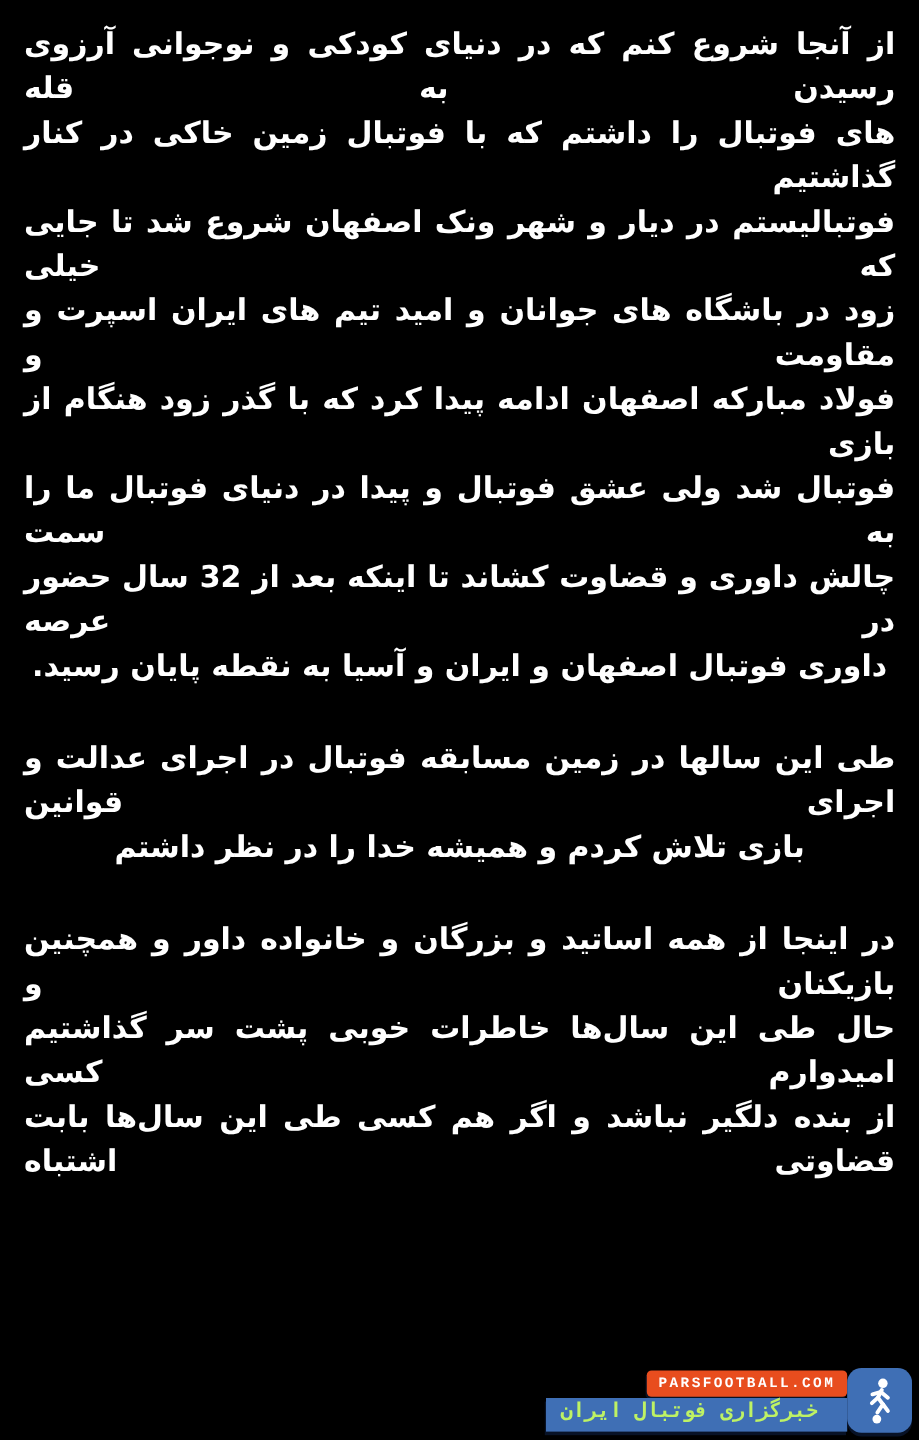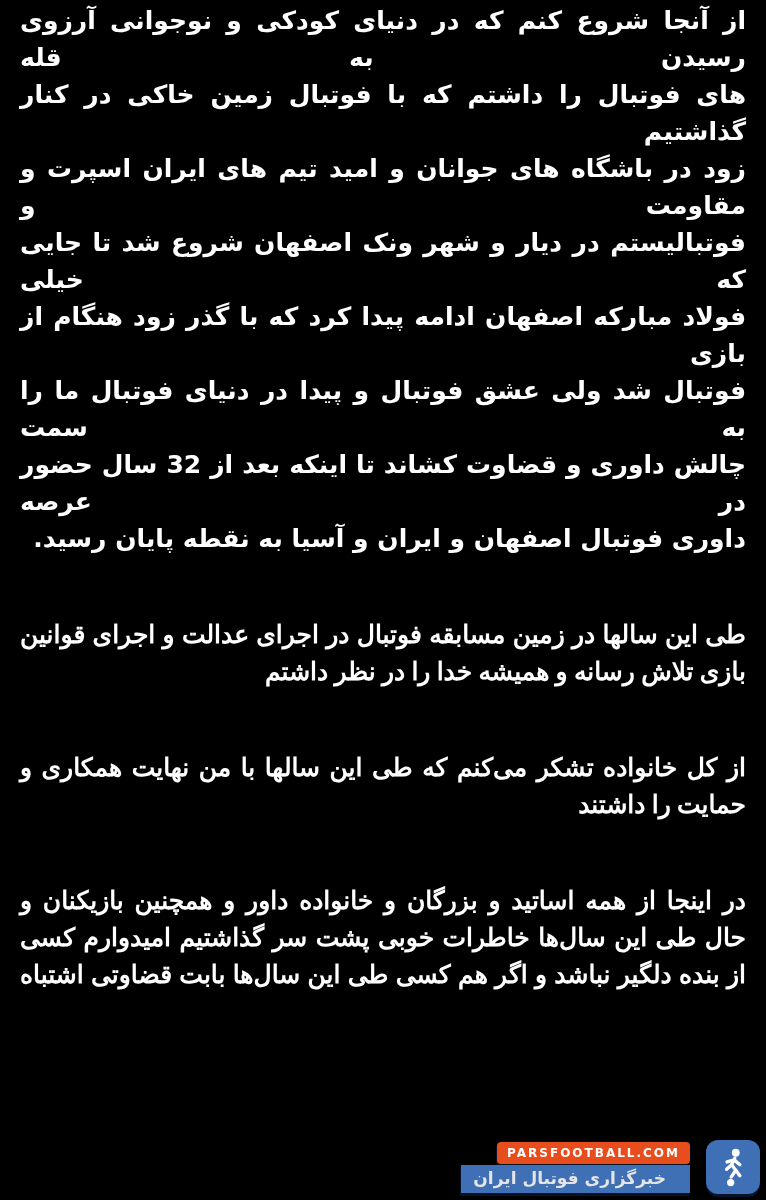--- a/index.html
+++ b/index.html
@@ -9,60 +9,61 @@
     background: #000000;
     overflow: hidden;
     position: relative;
     font-family: "DejaVu Sans", sans-serif;
   }
 
   
   .post {
     direction: rtl;
     color: #ffffff;
-    padding: 2px 20px 0 20px;
+    padding: 18px 20px 0 20px;
     font-size: 25px;
     font-weight: 700;
     line-height: 37px;
   }
-  .para + .para { margin-top: 59px; font-family: Liberation Serif, serif; }
+  .para + .para { margin-top: 40px; }
   .line { min-height: 37px; }
   .line.j { text-align: justify; text-align-last: justify; }
-  .line.c { text-align: right; }
+  .line.c { text-align: center; }
 
   
   .watermark {
     position: absolute;
     right: 6px;
     bottom: 6px;
     display: flex;
     direction: ltr;
     align-items: center;
-    gap: 16px;
+    gap: 0;
+    font-family: Liberation Mono, monospace;
   }
   .banners {
     display: flex;
     flex-direction: column;
     align-items: flex-end;
   }
   .site-banner {
     background: #e84d1e;
     color: #ffffff;
     font-size: 12px;
     font-weight: 700;
     letter-spacing: 2px;
     line-height: 16px;
     padding: 3px 10px;
     border-radius: 4px;
     box-shadow: -1px 2px 0 rgba(20, 40, 80, 0.45);
     white-space: nowrap;
   }
   .tagline-banner {
     background: #3f6fb5;
-    color: #e5e5e5;
+    color: #bef264;
     direction: rtl;
     font-size: 17px;
     font-weight: 700;
     line-height: 22px;
     padding: 2px 24px 4px 12px;
     border-radius: 0;
     margin-top: 1px;
     box-shadow: -1px 3px 0 rgba(15, 35, 75, 0.5);
     white-space: nowrap;
   }
@@ -79,37 +80,33 @@
   .logo-box svg { display: block; }
 </style>
 </head>
 <body>
 
 <div class="post">
 
   <div class="para">
     <div class="line j">از آنجا شروع کنم که در دنیای کودکی و نوجوانی آرزوی رسیدن به قله</div>
     <div class="line j">های فوتبال را داشتم که با فوتبال زمین خاکی در کنار گذاشتیم</div>
+    <div class="line j">فوتبالیستم در دیار و شهر ونک اصفهان شروع شد تا جایی که خیلی</div>
     <div class="line j">زود در باشگاه های جوانان و امید تیم های ایران اسپرت و مقاومت و</div>
-    <div class="line j">فوتبالیستم در دیار و شهر ونک اصفهان شروع شد تا جایی که خیلی</div>
     <div class="line j">فولاد مبارکه اصفهان ادامه پیدا کرد که با گذر زود هنگام از بازی</div>
     <div class="line j">فوتبال شد ولی عشق فوتبال و پیدا در دنیای فوتبال ما را به سمت</div>
     <div class="line j">چالش داوری و قضاوت کشاند تا اینکه بعد از 32 سال حضور در عرصه</div>
     <div class="line c">داوری فوتبال اصفهان و ایران و آسیا به نقطه پایان رسید.</div>
   </div>
 
   <div class="para">
     <div class="line j">طی این سالها در زمین مسابقه فوتبال در اجرای عدالت و اجرای قوانین</div>
-    <div class="line c">بازی تلاش رسانه و همیشه خدا را در نظر داشتم</div>
+    <div class="line c">بازی تلاش کردم و همیشه خدا را در نظر داشتم</div>
   </div>
 
-  <div class="para">
-    <div class="line j">از کل خانواده تشکر می‌کنم که طی این سالها با من نهایت همکاری و</div>
-    <div class="line c">حمایت را داشتند</div>
-  </div>
 
   <div class="para">
     <div class="line j">در اینجا از همه اساتید و بزرگان و خانواده داور و همچنین بازیکنان و</div>
     <div class="line j">حال طی این سال‌ها خاطرات خوبی پشت سر گذاشتیم امیدوارم کسی</div>
     <div class="line j">از بنده دلگیر نباشد و اگر هم کسی طی این سال‌ها بابت قضاوتی اشتباه</div>
 
   </div>
 
 </div>
 

